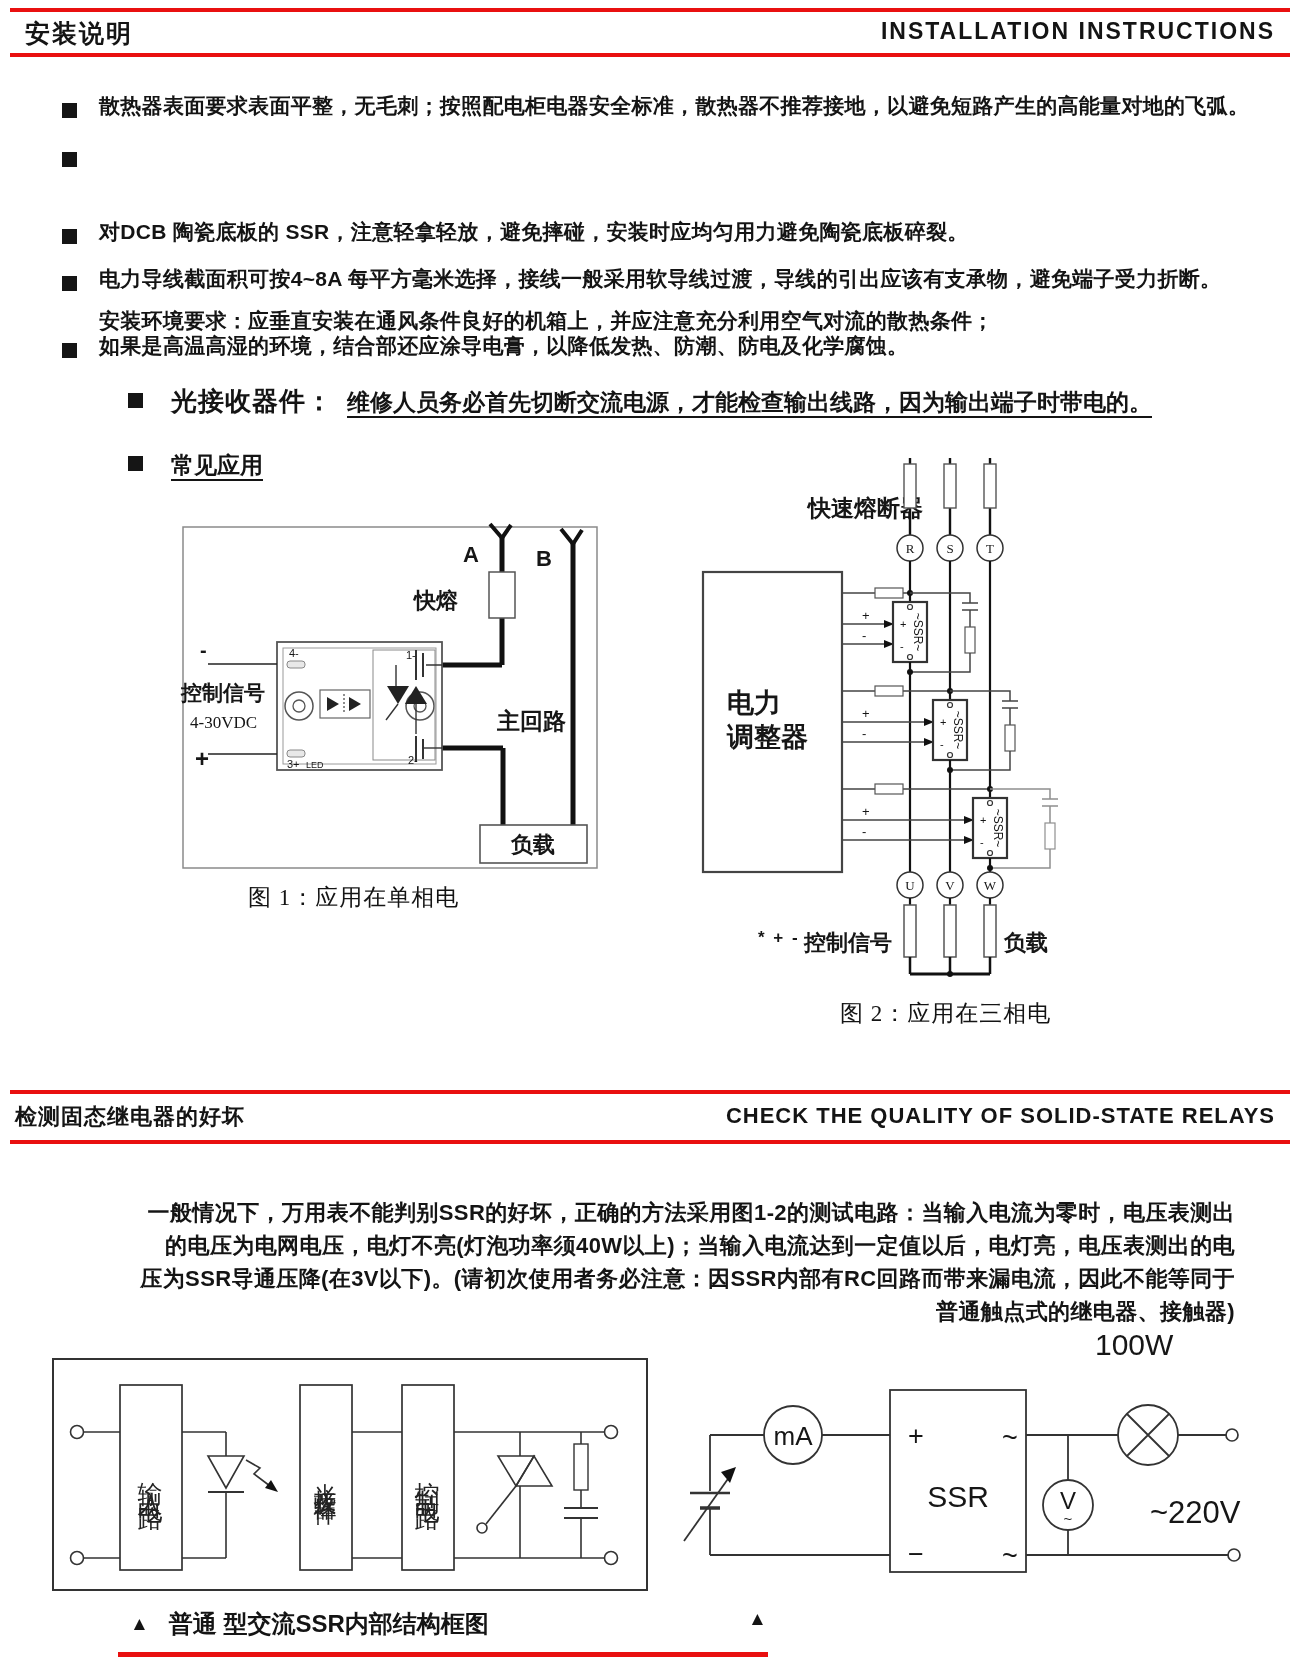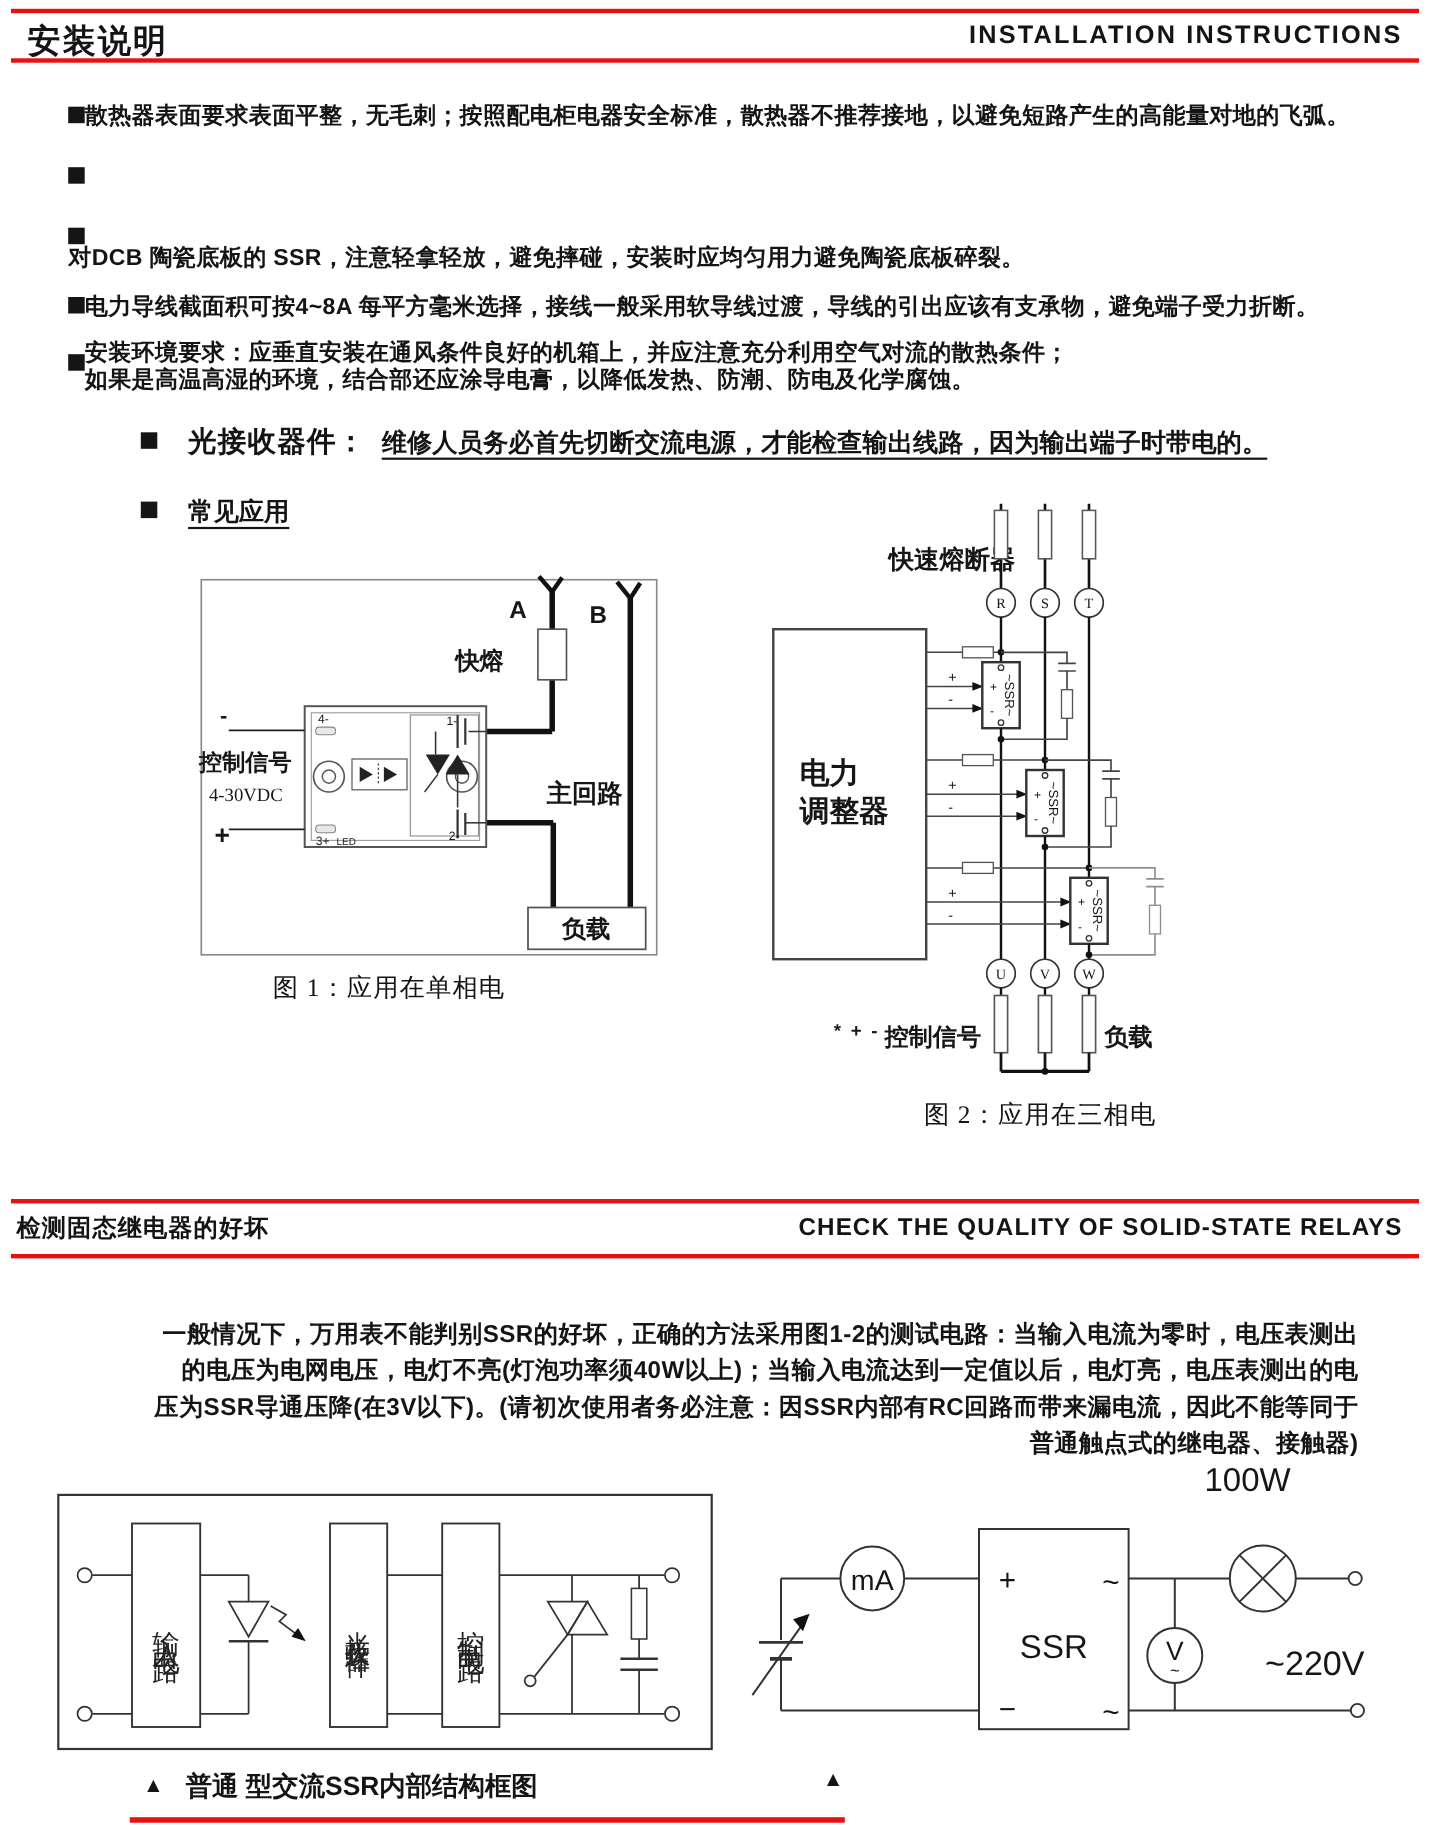--- a/index.html
+++ b/index.html
@@ -1,21 +1,21 @@
 <!DOCTYPE html>
 <html><head>
 <meta charset="utf-8">
 <style>
   html,body{margin:0;padding:0;background:#fff;}
   .page{position:relative;width:1300px;height:1659px;background:#fff;overflow:hidden;
         font-family:"Liberation Sans",sans-serif;color:#141414;}
   .redline{position:absolute;background:#e91010;height:4px;}
-  .hdr-zh{position:absolute;font-size:30px;font-weight:bold;letter-spacing:2px;}
+  .hdr-zh{position:absolute;font-size:25px;font-weight:bold;letter-spacing:2px;}
   .hdr-en{position:absolute;font-size:23px;font-weight:bold;letter-spacing:2px;text-align:right;}
-  .bullet{position:absolute;display:flex;align-items:flex-start;width:1190px;}
+  .bullet{position:absolute;display:flex;gap:22px;align-items:flex-end;width:1190px;}
   .sq{width:15px;height:15px;background:#151515;flex:0 0 auto;margin-top:4px;}
   .btext{font-size:21px;font-weight:600;line-height:25px;letter-spacing:0.3px;white-space:pre-line;}
   .safety-row{position:absolute;display:flex;gap:28px;align-items:flex-start;}
   .safety-label{font-size:26px;font-weight:bold;letter-spacing:1px;}
   .safety-text{font-size:23px;font-weight:600;text-decoration:underline;text-underline-offset:6px;margin-top:3px;}
   .common-row{position:absolute;display:flex;gap:28px;align-items:flex-start;}
   .common-text{font-size:23px;font-weight:600;text-decoration:underline;text-underline-offset:6px;}
   .fig{position:absolute;}
   .fig svg{display:block;}
   .caption{position:absolute;font-family:"Liberation Serif",serif;font-size:23px;letter-spacing:1px;}
@@ -38,21 +38,21 @@
   <div class="hdr-en" style="right:25px;top:18px;width:700px;">INSTALLATION INSTRUCTIONS</div>
   <div class="redline" style="left:10px;top:53px;width:1280px;"></div>
 
   <div class="bullet" style="left:62px;top:93px;">
     <span class="sq"></span>
     <div class="btext">散热器表面要求表面平整，无毛刺；按照配电柜电器安全标准，散热器不推荐接地，以避免短路产生的高能量对地的飞弧。</div>
   </div>
   <div class="bullet" style="left:62px;top:148px;">
     <span class="sq"></span>
   </div>
-  <div class="bullet" style="left:62px;top:203px;flex-direction:column;">
+  <div class="bullet" style="left:62px;top:219px;">
     <span class="sq"></span>
     <div class="btext">对DCB 陶瓷底板的 SSR，注意轻拿轻放，避免摔碰，安装时应均匀用力避免陶瓷底板碎裂。</div>
   </div>
   <div class="bullet" style="left:62px;top:266px;">
     <span class="sq"></span>
     <div class="btext">电力导线截面积可按4~8A 每平方毫米选择，接线一般采用软导线过渡，导线的引出应该有支承物，避免端子受力折断。</div>
   </div>
   <div class="bullet" style="left:62px;top:308px;">
     <span class="sq" style="margin-top:14px;"></span>
     <div class="btext">安装环境要求：应垂直安装在通风条件良好的机箱上，并应注意充分利用空气对流的散热条件；

